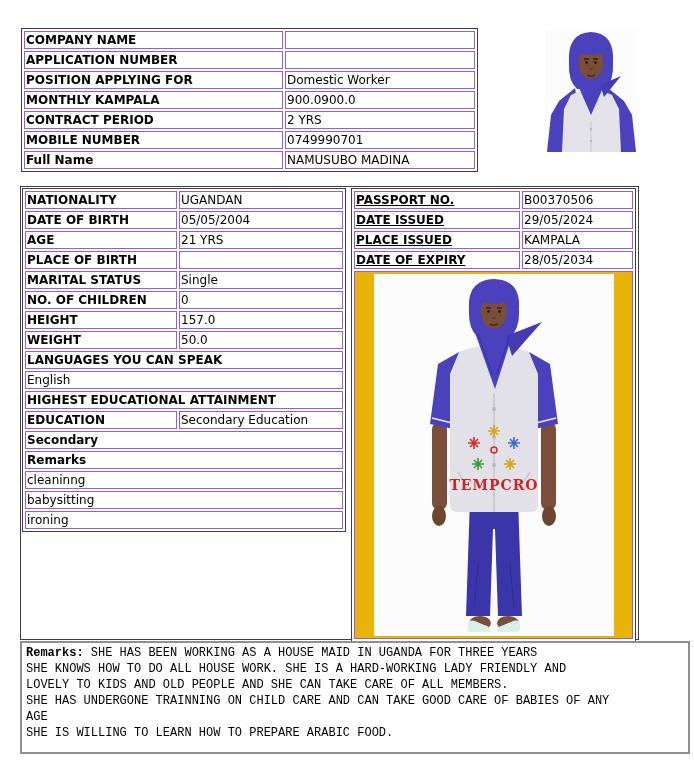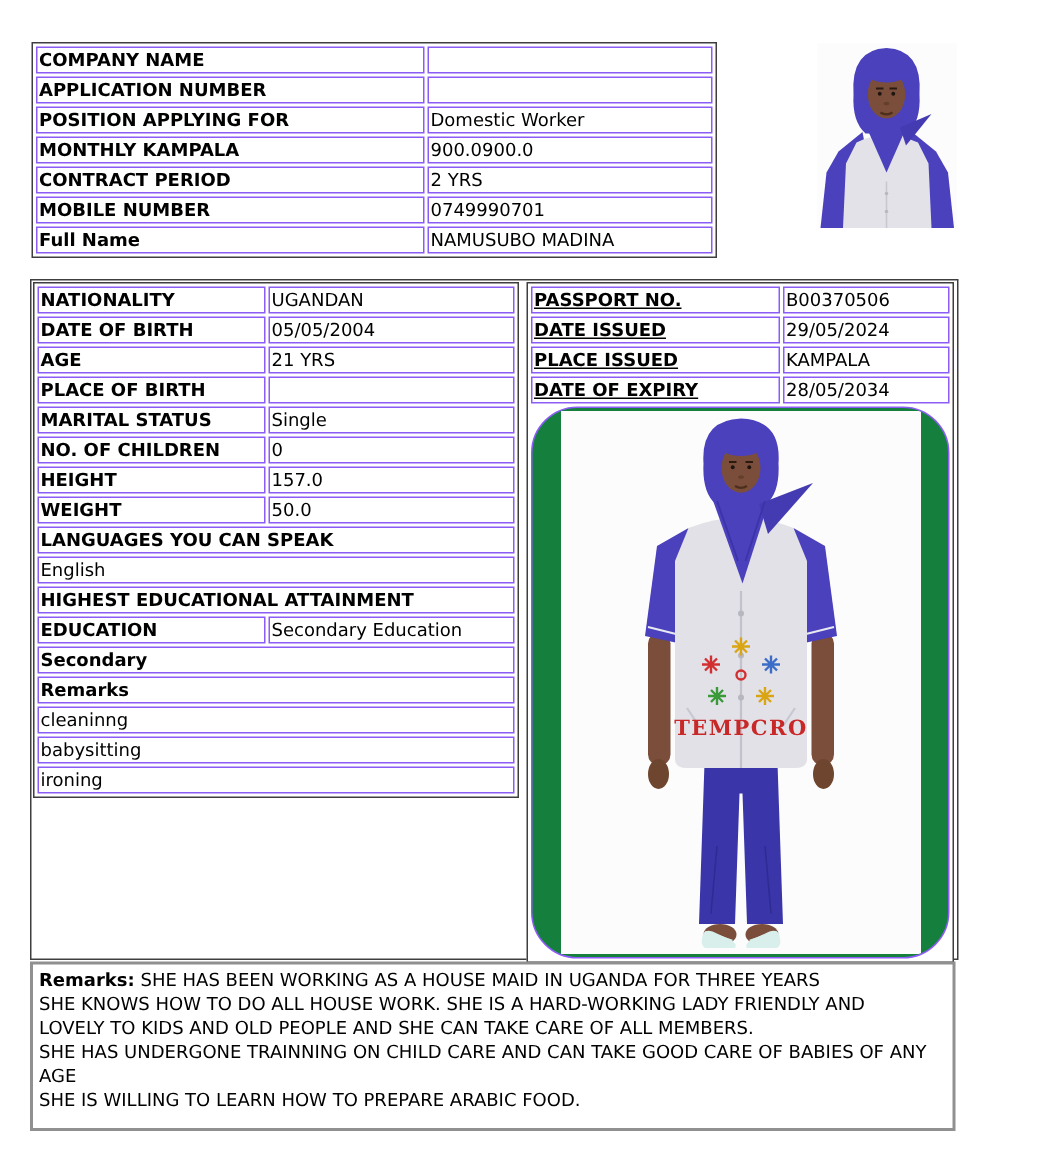--- a/index.html
+++ b/index.html
@@ -24,26 +24,26 @@
   
   #details-heading { position:absolute; left:22px; top:170px; font-size:12px; font-weight:bold; white-space:nowrap; }
   
   #details-wrap { position:absolute; left:20px; top:186px; width:617px; height:452px; border:1px solid #3e3e3e; background:#fff; }
   #left-table  { position:absolute; left:1px; top:1px; }
   #left-table td.lbl { width:148px; }
   #left-table td.val { width:160px; }
   #right-table { position:absolute; left:330px; top:1px; }
   #right-table td.lbl { width:162px;text-decoration:underline; }
   #right-table td.val { width:107px; }
-  #photo-cell { height:366px; background:#15803d; text-align:center; vertical-align:middle;border-radius:31px; }
+  #photo-cell { height:366px; background:#eab308; text-align:center; vertical-align:middle; }
   
   #remarks-box {
-    position:absolute; left:20px; top:641px; width:617px; height:113px;
+    position:absolute; left:20px; top:641px; width:670px; height:113px;
     box-sizing:border-box; border:2px solid #909090; padding:2px 4px;
-    font-size:12px; line-height:16px;
+    font-size:12px; line-height:16px;font-family:Liberation Mono, monospace;
   }
   #remarks-box .line { white-space:nowrap; overflow:hidden; }
   #remarks-box .rl { font-weight:bold; }
   svg { display:block; }
 </style>
 </head>
 <body>
 
 <div class="page">
 

